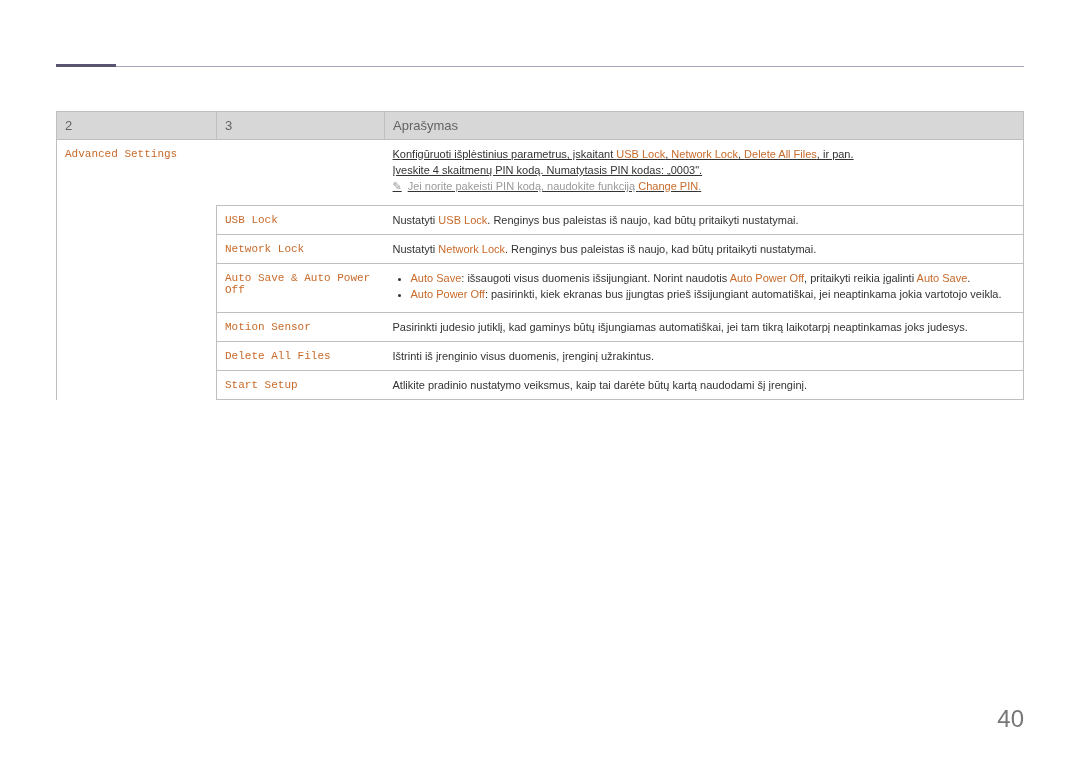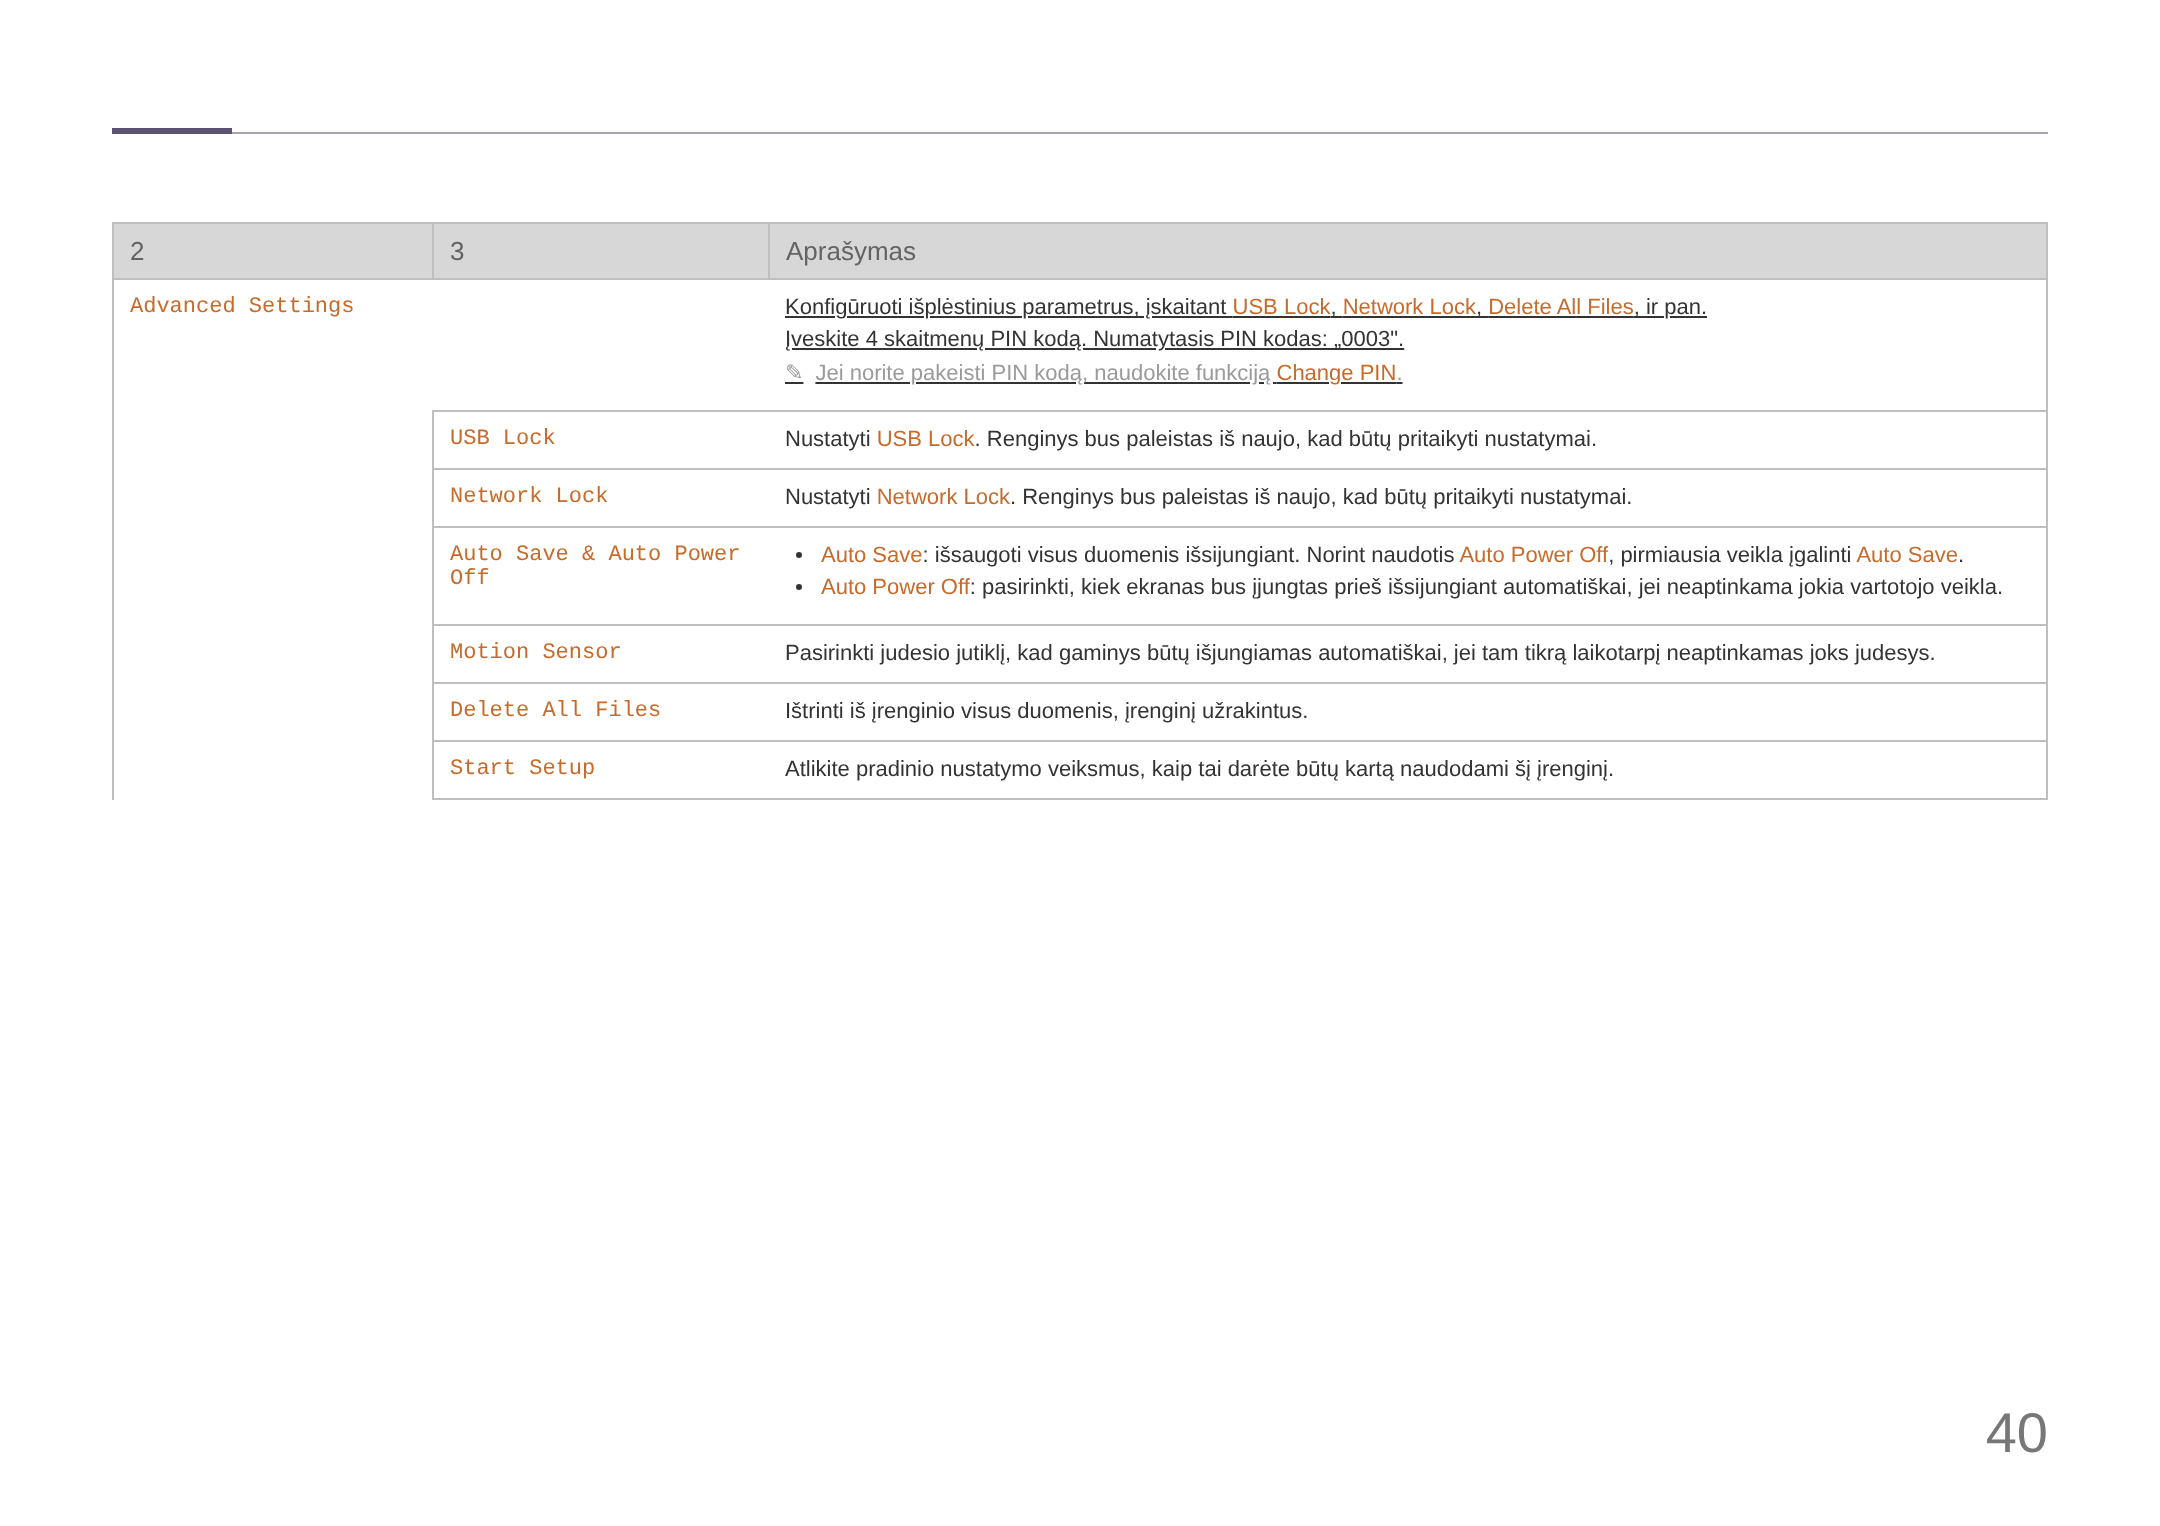--- a/index.html
+++ b/index.html
@@ -13,21 +13,21 @@
     table.main tbody tr td:first-child { border-left: 1px solid #bfbfbf; font-family: Liberation Mono, monospace; }
     table.main tbody tr td:last-child { border-right: 1px solid #bfbfbf; }
     .col1 { width: 160px; }
     .col2 { width: 168px; }
     .orange { color: #c76a2a; }
     .gray-note { color: #9a9a9a; text-align: center; }
     .pen-icon { color: #9a9a9a; margin-right: 6px; font-size: 11px; }
     ul.bullets { list-style: disc; padding-left: 18px; }
     ul.bullets li { margin-bottom: 4px; }
     .desc-block p { margin-bottom: 4px; text-decoration: underline; }
-    .page-num { position: absolute; right: 56px; bottom: 30px; font-size: 28px; color: #777; font-weight: 300; }
+    .page-num { position: absolute; right: 56px; bottom: 30px; font-size: 24px; color: #777; font-weight: 300; }
     .first-col-cell { border-bottom: none !important; }
   </style>
 </head>
 <body>
 
 <div class="page">
   <div class="accent-bar"></div>
   <div class="top-rule"></div>
 
   <table class="main">
@@ -72,21 +72,21 @@
         <td>
           <span>Nustatyti </span><span class="orange">Network Lock</span><span>. Renginys bus paleistas iš naujo, kad būtų pritaikyti nustatymai.</span>
         </td>
       </tr>
 
       <tr>
         <td><span class="orange">Auto Save &amp; Auto Power Off</span></td>
         <td>
           <ul class="bullets">
             <li>
-              <span class="orange">Auto Save</span><span>: išsaugoti visus duomenis išsijungiant. Norint naudotis </span><span class="orange">Auto Power Off</span><span>, pirmiausia veikla įgalinti </span><span class="orange">Auto Save</span><span>.</span>
+              <span class="orange">Auto Save</span><span>: išsaugoti visus duomenis išsijungiant. Norint naudotis </span><span class="orange">Auto Power Off</span><span>, pritaikyti reikia įgalinti </span><span class="orange">Auto Save</span><span>.</span>
             </li>
             <li>
               <span class="orange">Auto Power Off</span><span>: pasirinkti, kiek ekranas bus įjungtas prieš išsijungiant automatiškai, jei neaptinkama jokia vartotojo veikla.</span>
             </li>
           </ul>
         </td>
       </tr>
 
       <tr>
         <td><span class="orange">Motion Sensor</span></td>

